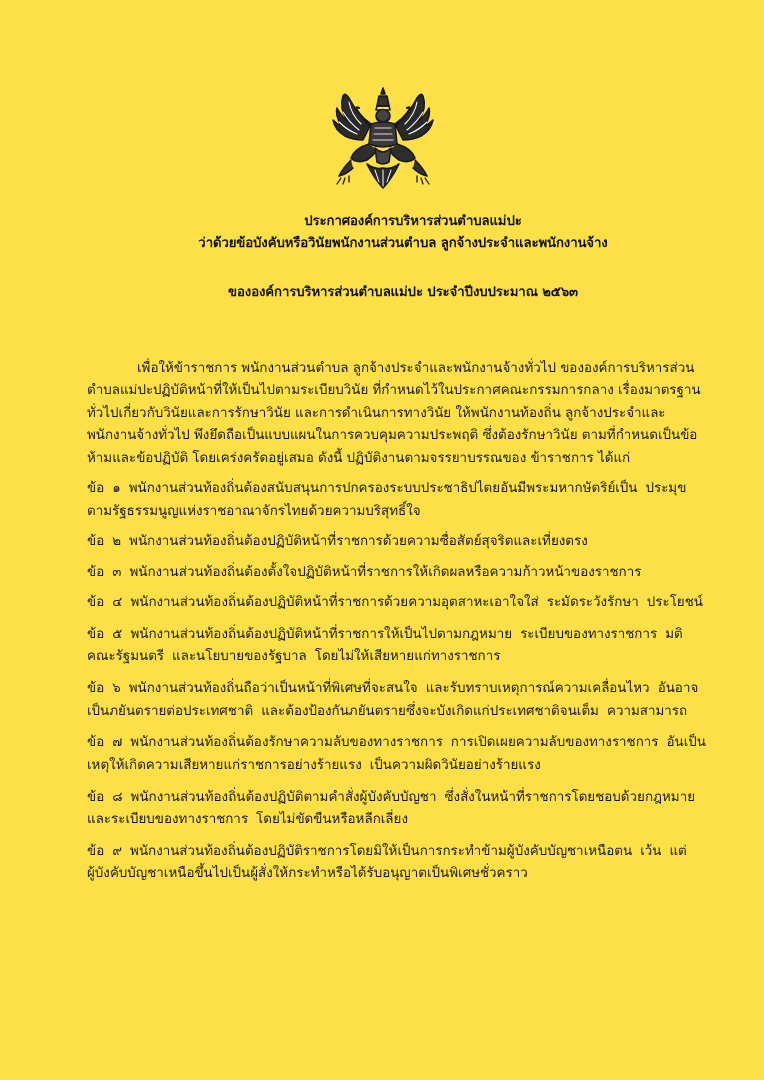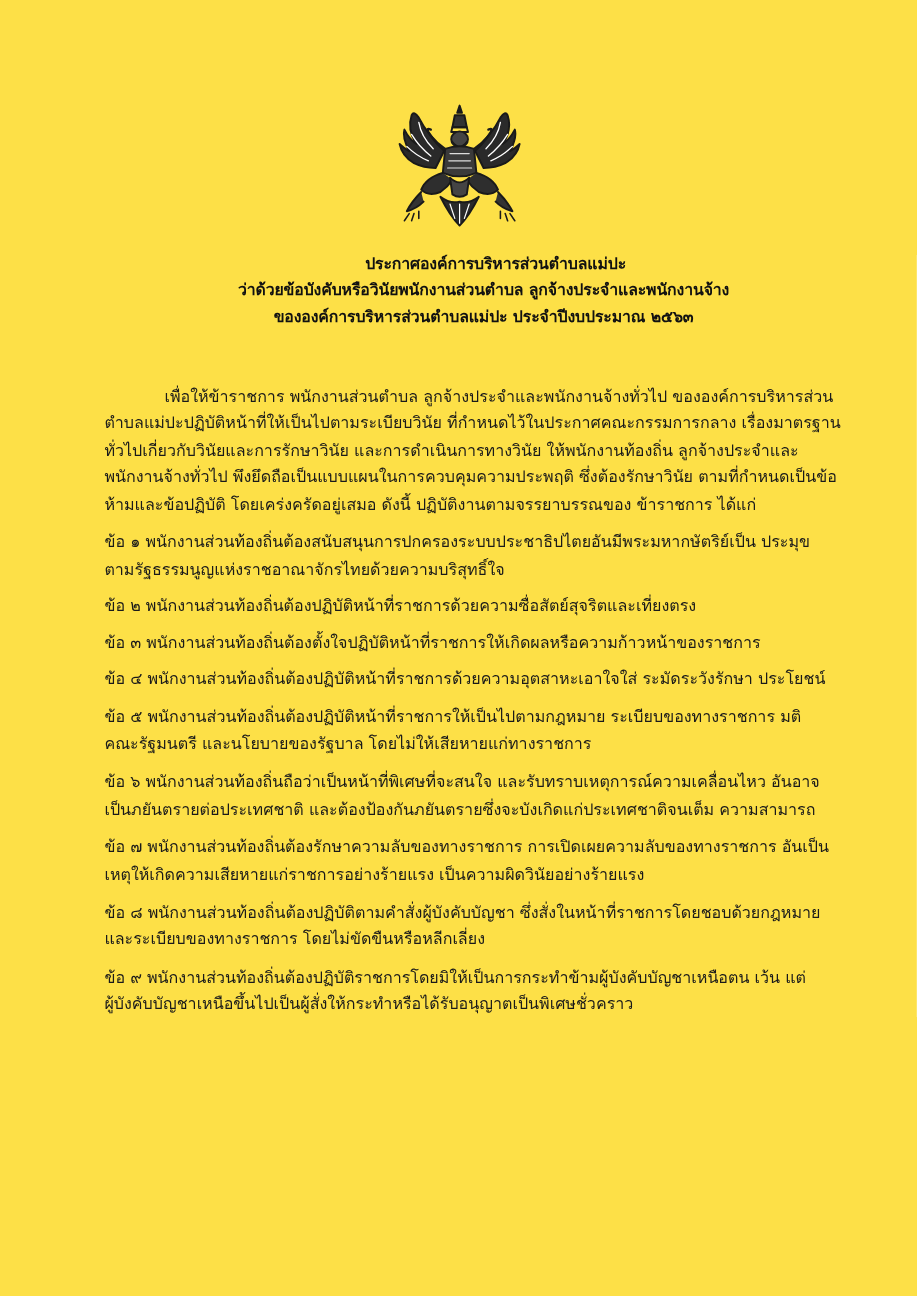--- a/index.html
+++ b/index.html
@@ -42,49 +42,50 @@
       font-weight: bold;
       font-size: 13.2px;
       line-height: 22px;
       height: 22px;
       white-space: nowrap;
       color: #111;
       letter-spacing: -0.1px;
     }
     .title-line.l1 { padding-left: 62px; }
     .title-line.l2 { padding-left: 42px; }
-    .title-line.l3 { padding-left: 42px; }
+    .title-line.l3 { padding-left: 42px; margin-top: 27px; }
 
     .body-block {
       position: absolute;
       left: 87px;
       top: 321px;
       width: 600px;
     }
     .intro {
       font-size: 13.4px;
       line-height: 22.4px;
       color: #1a1a1a;
     }
     .intro .line {
       display: block;
       white-space: nowrap;
       height: 22.4px;
     }
-    .intro .line.first { padding-left: 50px; }
+    .intro .line.first { padding-left: 50px; margin-top: 36px; }
 
     .clause {
       margin-top: 9.5px;
       font-size: 13.4px;
       line-height: 22.4px;
     }
     .clause .line {
       display: block;
       white-space: nowrap;
       height: 22.4px;
+      font-family: Liberation Mono, monospace;
     }
     .clause.single { margin-top: 8px; }
   </style>
 </head>
 <body>
 
 <div class="page">
 
   <div class="emblem">
     <svg viewBox="0 0 112 110" xmlns="http://www.w3.org/2000/svg">

